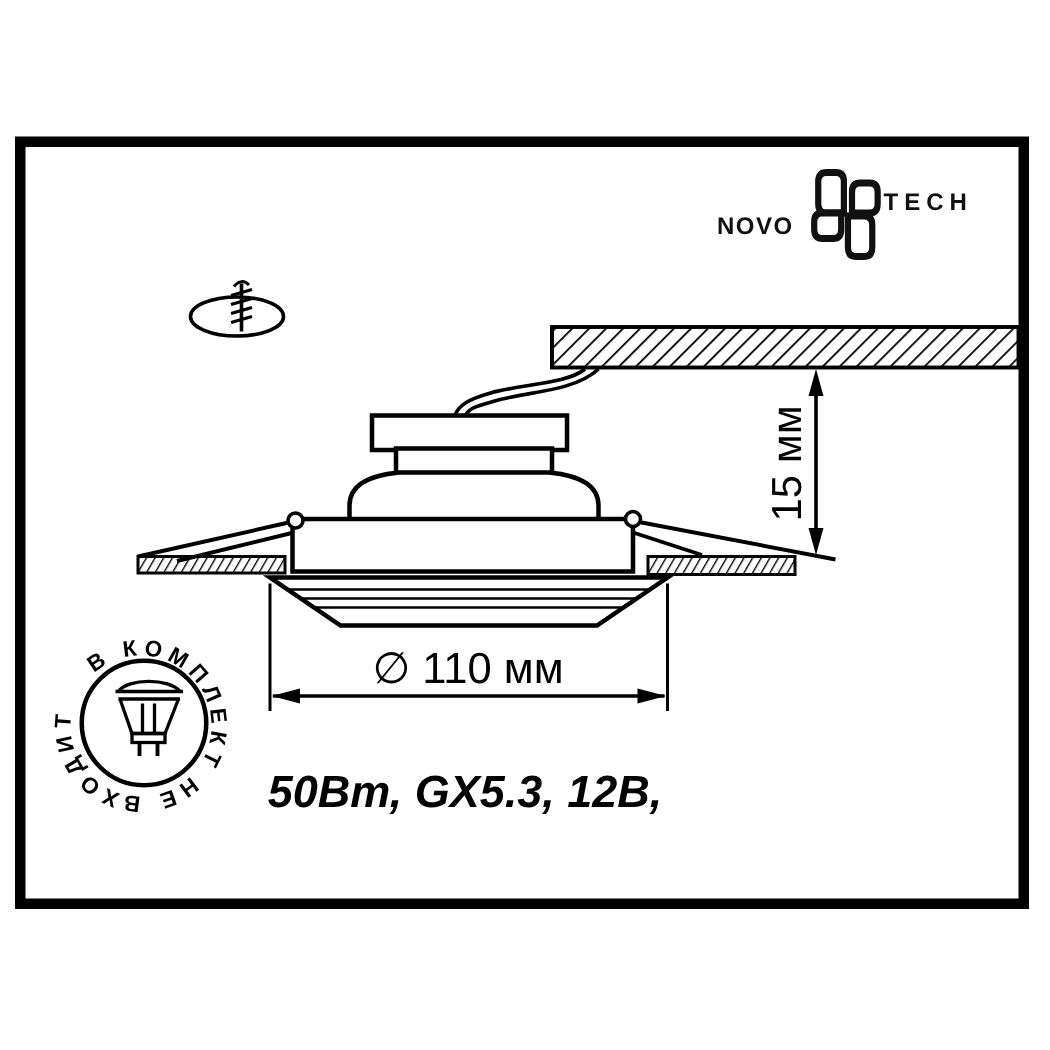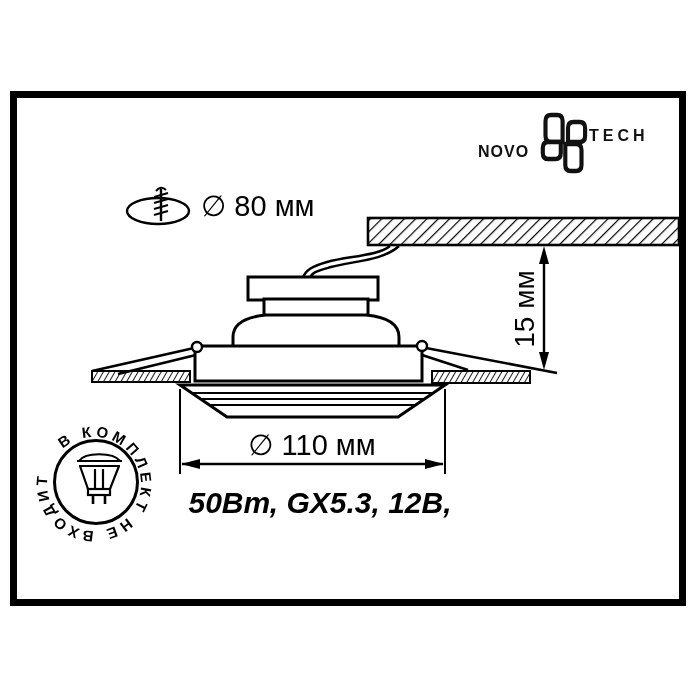--- a/index.html
+++ b/index.html
@@ -7,21 +7,21 @@
           font-family:"Liberation Sans",sans-serif;color:#000;}
   #frame{position:absolute;left:10px;top:91px;width:676px;height:515px;
          border:7px solid #000;box-sizing:border-box;}
   #art{position:absolute;left:0;top:0;width:700px;height:700px;}
   .logo-word{position:absolute;font-weight:700;font-size:16px;color:#111;line-height:23px;}
   #logo-novo{left:478px;top:140px;letter-spacing:1px;}
   #logo-tech{left:589px;top:124px;letter-spacing:4px;}
   #cutout-label{position:absolute;left:201px;top:190px;font-size:29px;line-height:33px;}
   .spec{position:absolute;left:0;width:620px;text-align:center;
         font-weight:700;font-style:italic;font-size:30px;line-height:34px;}
-  #spec1{top:486px;padding-left:10px;}
+  #spec1{top:512px;}
   #spec2{top:531px;}
 </style>
 </head>
 <body>
 
 <div id="canvas">
   <div id="frame"></div>
 
   <svg id="art" viewBox="0 0 700 700" xmlns="http://www.w3.org/2000/svg">
     <defs>
@@ -124,16 +124,15 @@
       <path d="M 24,29 L 11,29 Q 5,29 5,23 L 5,8 Q 5,2 11,2 L 18,2 Q 24,2 24,8 Z"></path>
       <path d="M 30,29 L 30,15 Q 30,9 36,9 L 43,9 Q 49,9 49,15 L 49,23 Q 49,29 43,29 Z"></path>
       <path d="M 22,29 L 22,40 Q 22,46 16,46 L 8,46 Q 2,46 2,40 L 2,35 Q 2,29 8,29 Z"></path>
       <path d="M 27,31 L 39,31 Q 45,31 45,37 L 45,52 Q 45,58 39,58 L 33,58 Q 27,58 27,52 Z"></path>
     </g>
   </svg>
 
   <div class="logo-word" id="logo-novo">NOVO</div>
   <div class="logo-word" id="logo-tech">TECH</div>
 
-  <div id="cutout-label">∅ 80 мм</div>
 
   <div class="spec" id="spec1">50Вт, GX5.3, 12В,</div>
 </div>
 
 </body></html>

